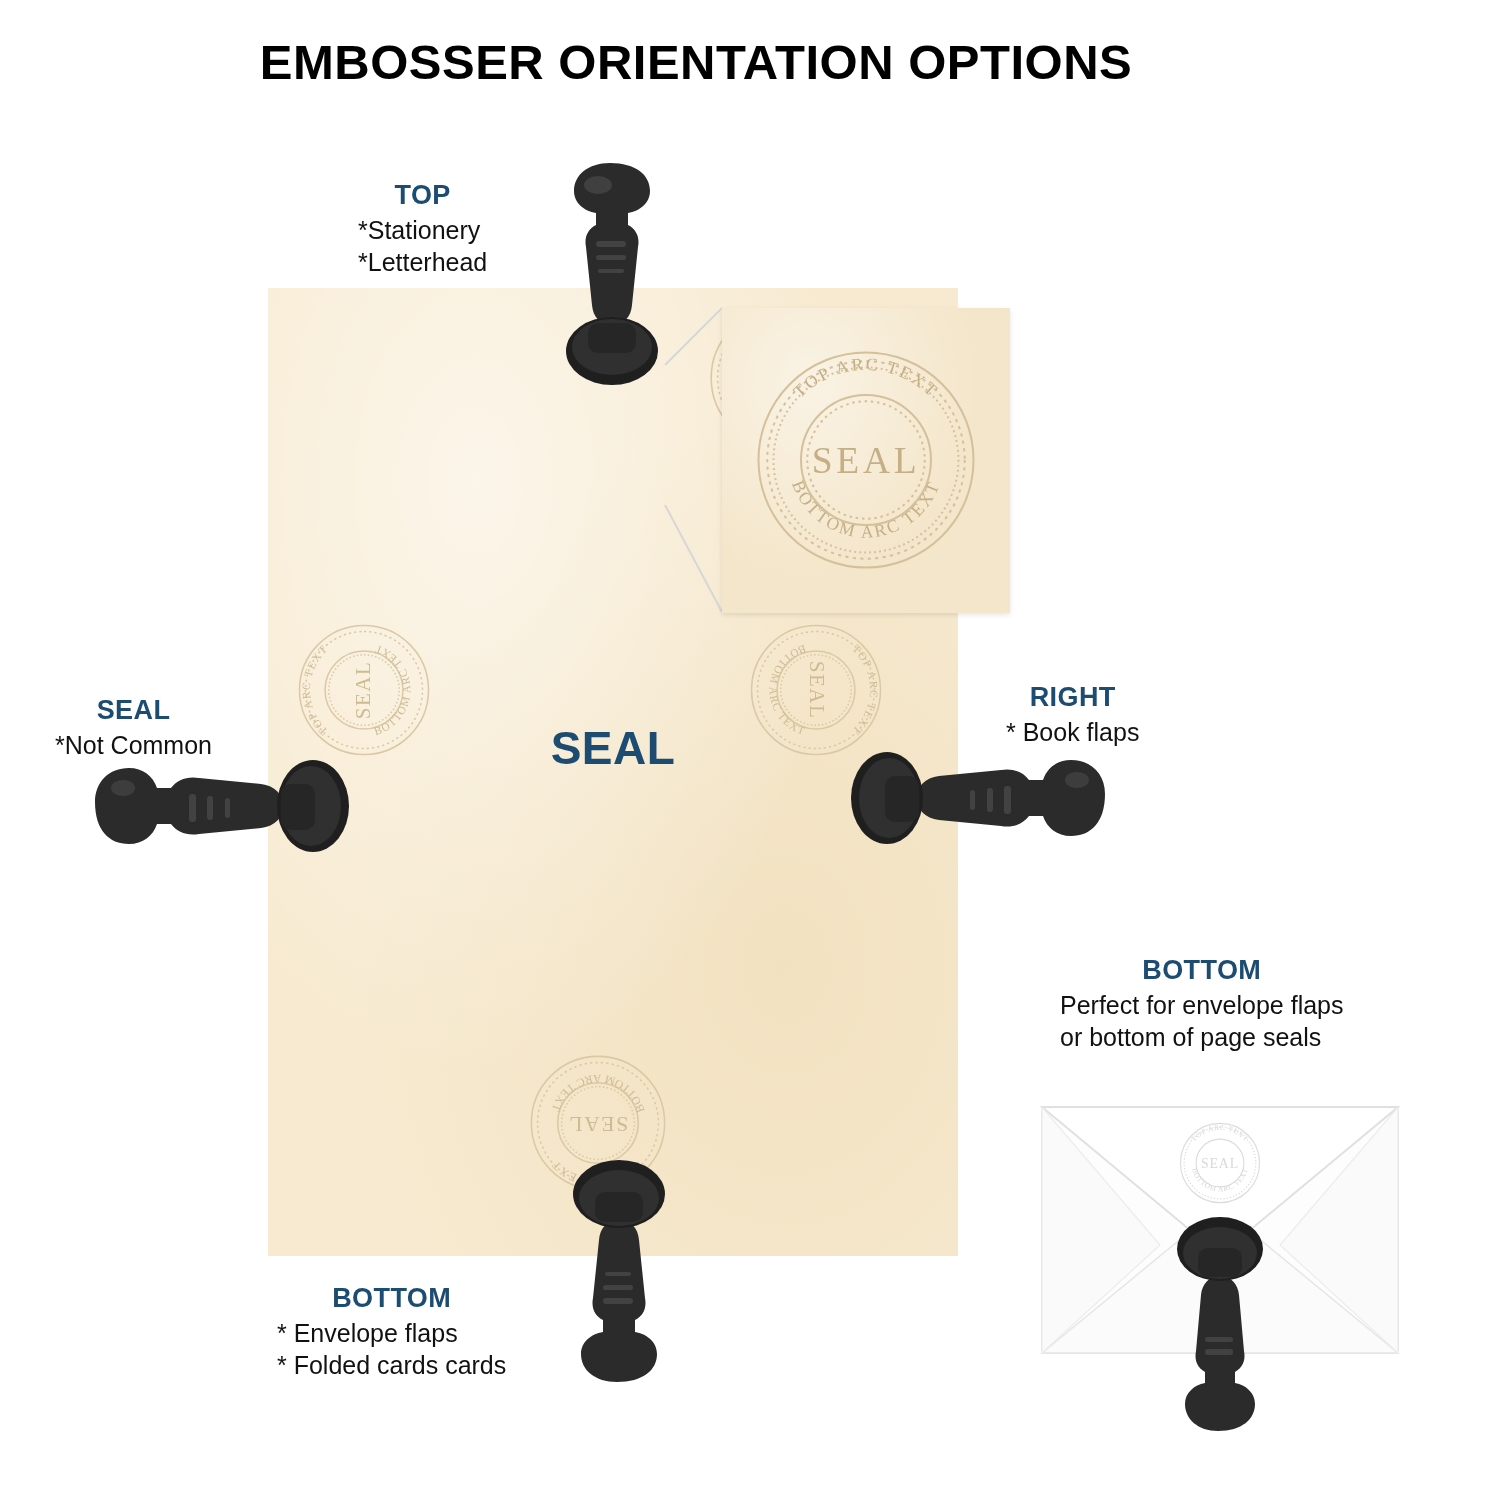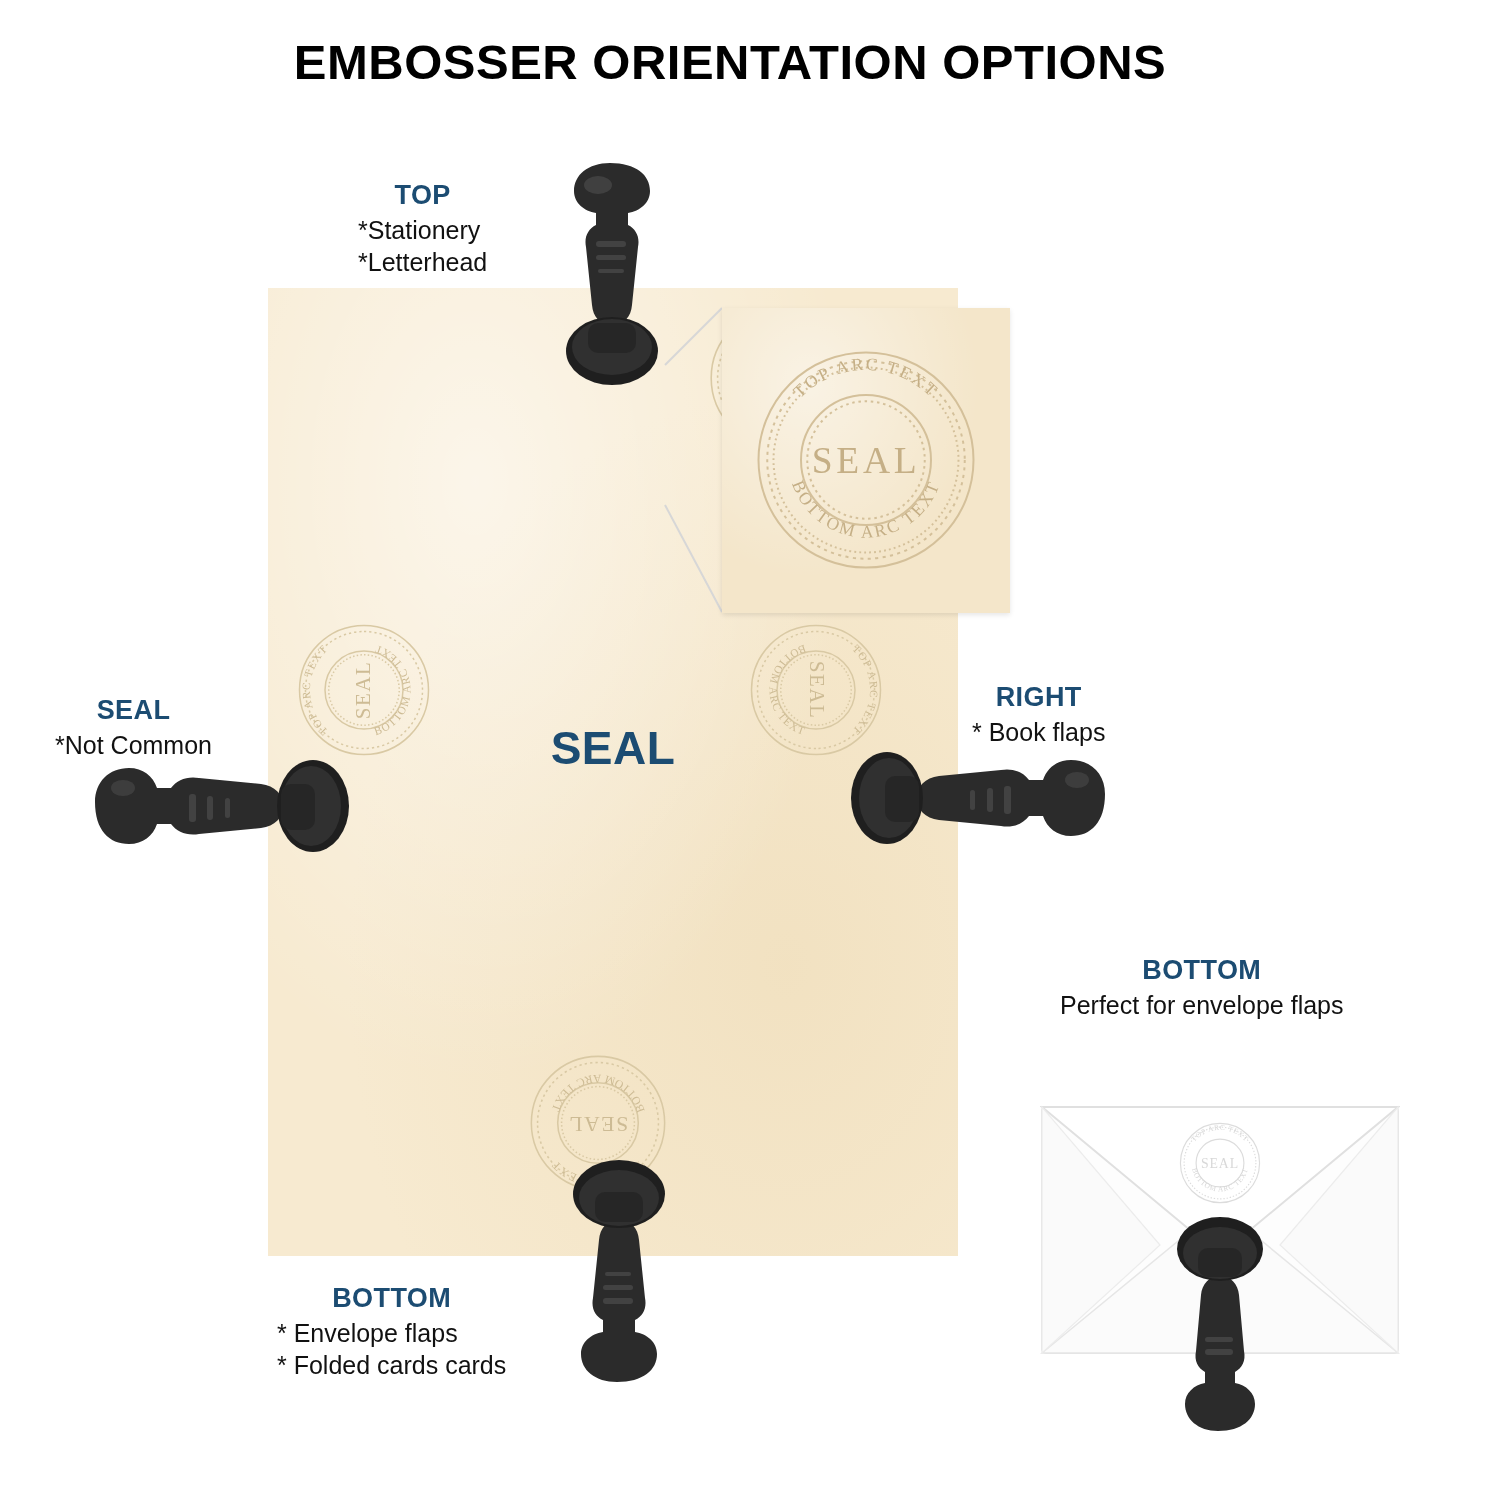--- a/index.html
+++ b/index.html
@@ -19,21 +19,20 @@
   #title {
     position: absolute;
     top: 34px;
     left: 0;
     width: 1392px;
     text-align: center;
     font-size: 49px;
     font-weight: bold;
     letter-spacing: 0.5px;
     color: #000000;
-    padding-left: 34px;
   }
 
   
   #paper {
     position: absolute;
     left: 268px;
     top: 288px;
     width: 690px;
     height: 968px;
     background: #f7ead0;
@@ -98,21 +97,21 @@
   }
   .label-line {
     color: #111111;
     font-weight: normal;
     font-size: 25px;
     line-height: 1.28;
   }
 
   #label-top { left: 358px; top: 180px; }
   #label-left { left: 55px; top: 695px; }
-  #label-right { left: 972px; top: 682px; }
+  #label-right { left: 1006px; top: 682px; }
   #label-bottom-left { left: 277px; top: 1283px; }
   #label-bottom-right { left: 1060px; top: 955px; }
 
   
   #envelope {
     position: absolute;
     left: 1040px;
     top: 1105px;
     width: 360px;
     height: 250px;
@@ -387,13 +386,14 @@
 
 <div class="label-block" id="label-bottom-left">
   <div class="label-title">BOTTOM</div>
   <div class="label-line">* Envelope flaps</div>
   <div class="label-line">* Folded cards cards</div>
 </div>
 
 <div class="label-block" id="label-bottom-right">
   <div class="label-title">BOTTOM</div>
   <div class="label-line">Perfect for envelope flaps</div>
+  <div class="label-line">or bottom of page seals</div>
 </div>
 
 </body></html>

